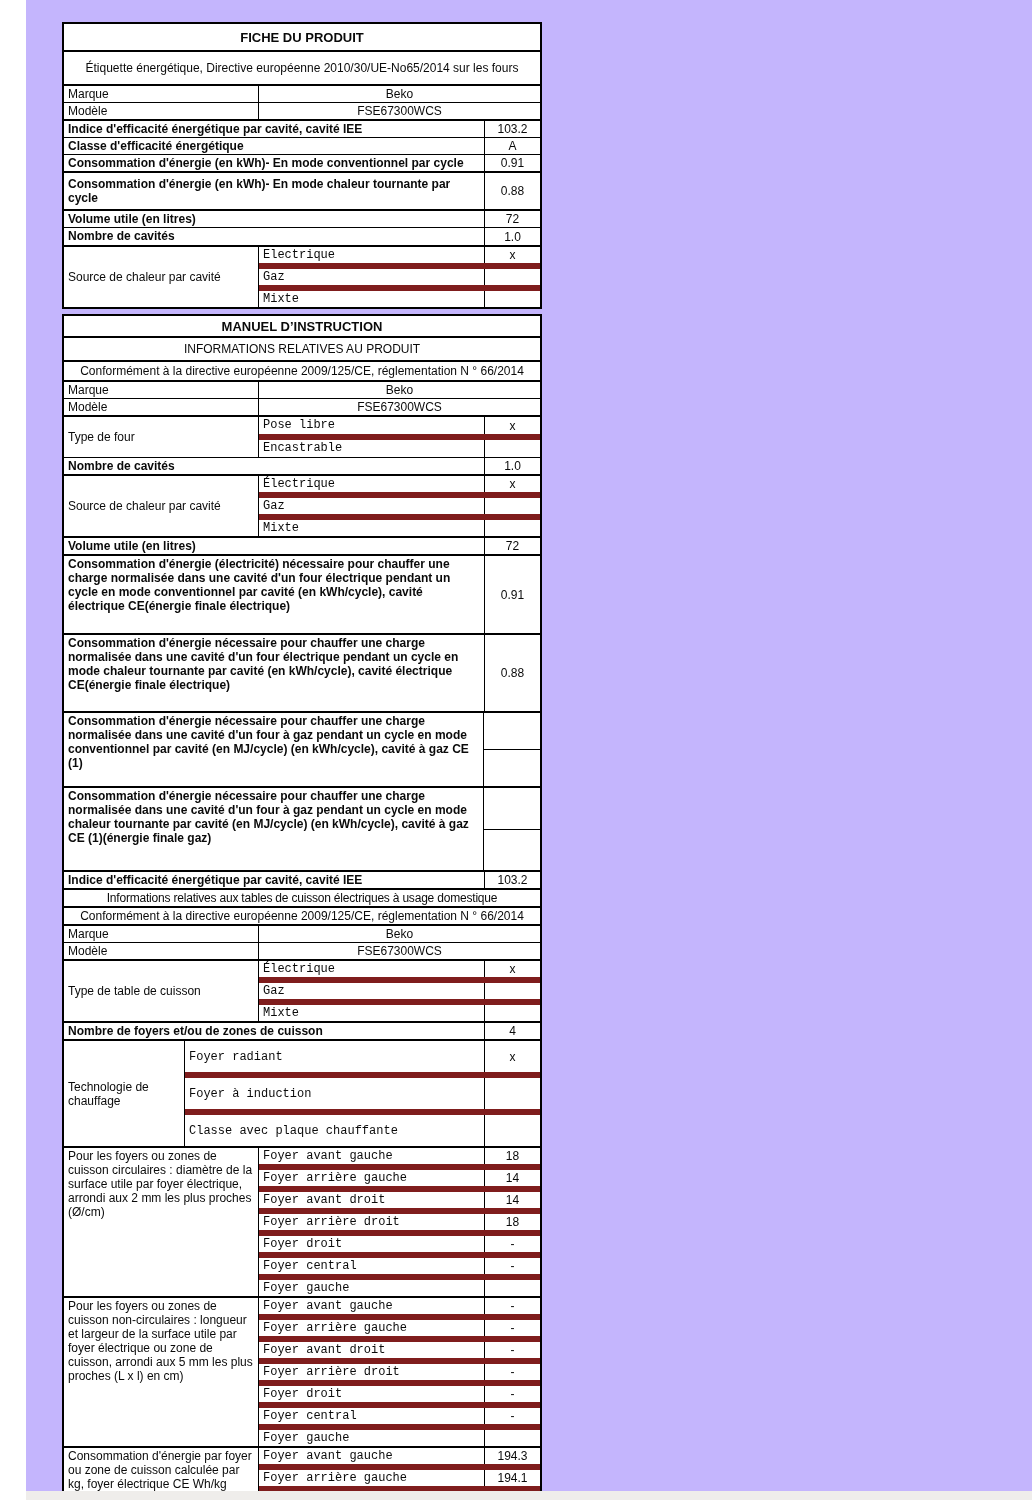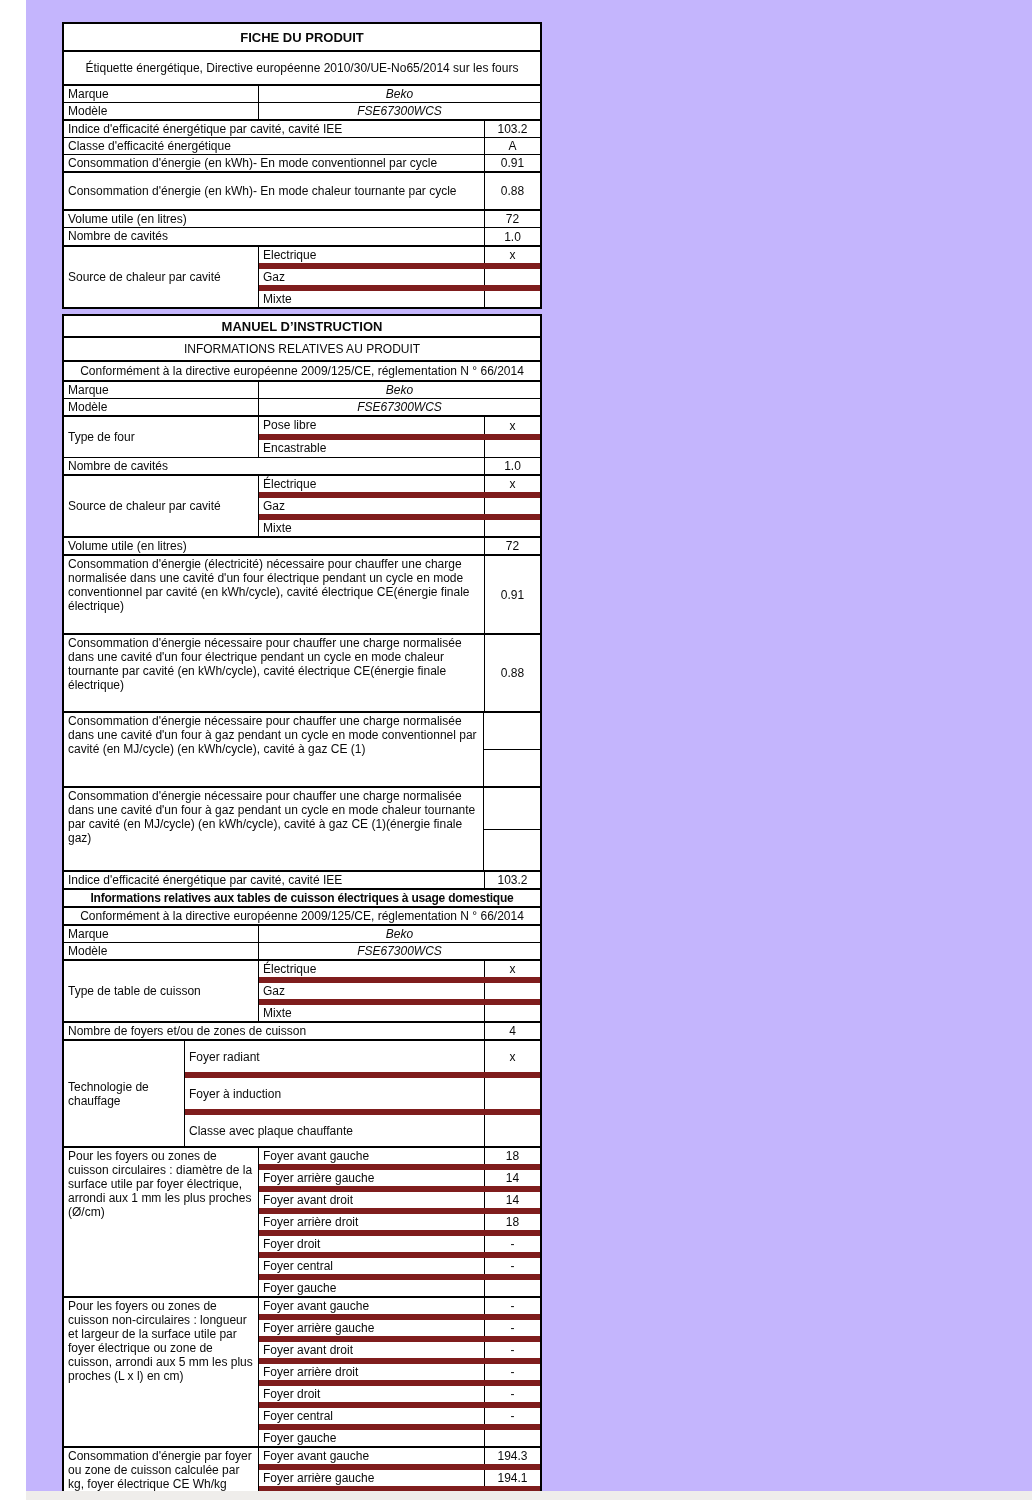--- a/index.html
+++ b/index.html
@@ -9,33 +9,33 @@
   .page{position:relative;width:1032px;height:1500px;background:#c4b5fd;margin-left:26px;}
   .doc{position:absolute;left:36px;top:22px;width:480px;}
   .tbl{box-sizing:border-box;width:480px;border:2px solid #000;background:#fff;}
   .tbl + .tbl{margin-top:5px;}
   .row{display:flex;border-top:1px solid #000;box-sizing:border-box;align-items:stretch;}
   .row:first-child{border-top:none;}
   .row.t{border-top-width:2px;}
   .cell{box-sizing:border-box;padding:1px 4px;overflow:hidden;}
   .bL{border-left:1px solid #000;}
   .c-full{flex:1 1 auto;}
-  .c-wide{flex:1 1 auto;}
+  .c-wide{flex:1 1 auto;font-weight:bold;}
   .c-label{flex:0 0 194px;}
   .c-label-sm{flex:0 0 120px;}
-  .c-fill{flex:1 1 auto;display:flex;align-items:center;justify-content:center;text-align:right;font-style:italic;}
+  .c-fill{flex:1 1 auto;display:flex;align-items:center;justify-content:center;text-align:right;}
   .c-val{flex:0 0 56px;display:flex;align-items:center;justify-content:center;text-align:center;padding:0 2px;}
   .subcol{flex:1 1 auto;display:flex;flex-direction:column;border-left:1px solid #000;}
   .subrow{flex:1 1 auto;display:flex;align-items:stretch;}
   .subrow + .subrow{border-top:6px solid #7f1d1d;}
-  .c-mid{flex:1 1 auto;}
+  .c-mid{flex:1 1 auto;font-family:Liberation Mono, monospace;}
   .valstack{flex:0 0 56px;display:flex;flex-direction:column;border-left:1px solid #000;}
   .vcell{flex:1 1 auto;display:flex;align-items:center;justify-content:center;}
   .vcell + .vcell{border-top:1px solid #000;}
-  .bold{font-weight:bold;}
+  .bold{font-weight:normal;}
   .ttl{font-weight:bold;font-size:13px;}
   .tight{letter-spacing:-0.2px;}
   .vc{display:flex;align-items:center;}
   .cc{display:flex;align-items:center;justify-content:center;text-align:center;}
   .h16{min-height:16px}.h17{min-height:17px}.h18{min-height:18px}.h20{min-height:20px}
   .h24{min-height:24px}.h26{min-height:26px}.h34{min-height:34px}.h35{min-height:35px}
   .h38{min-height:38px}
   .ph1{min-height:79px}.ph2{min-height:78px}.ph3{min-height:75px}.ph4{min-height:84px}
   .sr{min-height:16px}.sr17{min-height:17px}.sr31{min-height:31px}
   .bottom-strip{position:absolute;left:0;right:0;bottom:0;height:9px;background:#efedeb;}
@@ -234,21 +234,21 @@
             <div class="cell c-val bL"></div>
           </div>
           <div class="subrow sr31">
             <div class="cell c-mid vc">Classe avec plaque chauffante</div>
             <div class="cell c-val bL"></div>
           </div>
         </div>
       </div>
 
       <div class="row t">
-        <div class="cell c-label">Pour les foyers ou zones de cuisson circulaires : diamètre de la surface utile par foyer électrique, arrondi aux 1 mm les plus proches (Ø/cm)</div>
+        <div class="cell c-label">Pour les foyers ou zones de cuisson circulaires : diamètre de la surface utile par foyer électrique, arrondi aux 2 mm les plus proches (Ø/cm)</div>
         <div class="subcol">
           <div class="subrow sr">
             <div class="cell c-mid">Foyer avant gauche</div>
             <div class="cell c-val bL">18</div>
           </div>
           <div class="subrow sr">
             <div class="cell c-mid">Foyer arrière gauche</div>
             <div class="cell c-val bL">14</div>
           </div>
           <div class="subrow sr">

